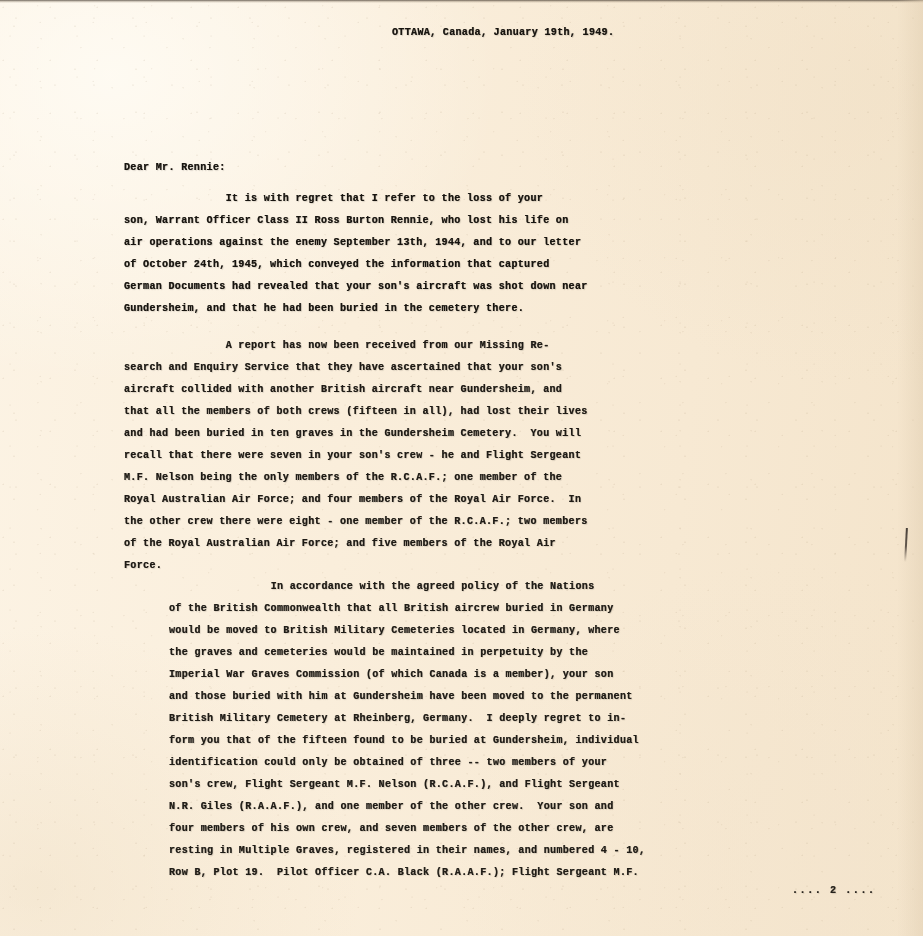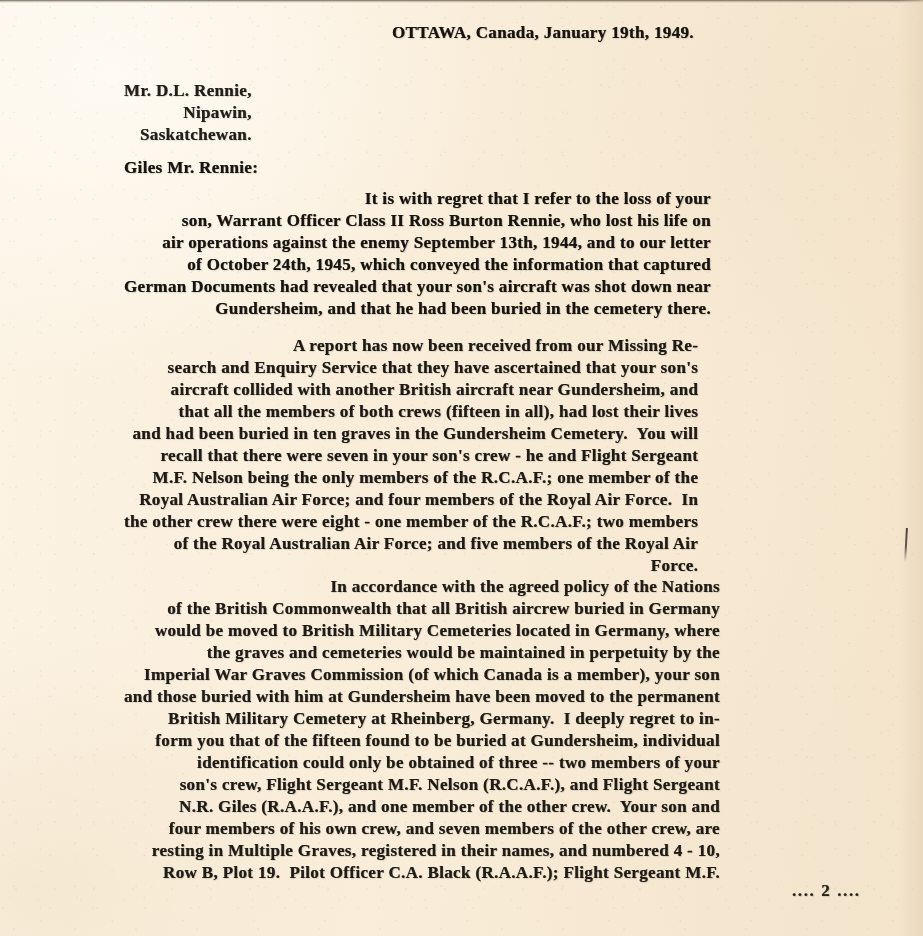--- a/index.html
+++ b/index.html
@@ -71,73 +71,69 @@
     background: linear-gradient(180deg, #2a2420 0%, #4a4038 55%, rgba(120,110,95,0) 100%);
     transform: rotate(3deg);
     pointer-events: none;
     opacity: 0.85;
   }
 
   
   .tw {
     position: absolute;
     white-space: pre;
-    font-family: Liberation Serif, serif;
-    font-size: 17px;
+    font-family: Liberation Mono, monospace;
+    font-size: 10px;
     line-height: 22px;
     letter-spacing: 0.35px;
     font-weight: bold;
     color: #17140f;
     text-shadow:
        0.45px 0 0 rgba(30,26,20,0.40),
       -0.35px 0 0 rgba(30,26,20,0.22),
        0 0.4px 0 rgba(30,26,20,0.28),
        0.9px 0.5px 1.1px rgba(40,34,26,0.16);
-    text-align: right;
   }
 
   .datum      { left: 392px; top: 22px; }
   .addr       { left: 124px; top: 80px; }
   .salutation { left: 124px; top: 157px; }
 
   .body-block { left: 124px; white-space: pre-wrap; }
   #para-1 { top: 188px; }
   #para-2 { top: 335px; }
   #para-3 { top: 576px; }
 
   .folio {
     left: 792px;
     top: 880px;
     letter-spacing: 1.6px;
   }
 
   
   #para-2 { opacity: 0.97; }
-  #para-3 { opacity: 0.96; }
+  #para-3 { opacity: 0.96; margin-left: 45px; }
   .addr   { opacity: 0.95; }
 
   .ink-light { opacity: 0.93; }
 </style>
 </head>
 <body>
 
 <div class="page">
 
   <div class="grain"></div>
   <div class="edge-top"></div>
   <div class="edge-right"></div>
   <div class="artifact"></div>
 
   <div class="tw datum">OTTAWA, Canada, January 19th, 1949.</div>
 
-  <div class="tw addr">Mr. D.L. Rennie,
-Nipawin,
-Saskatchewan.</div>
 
-  <div class="tw salutation">Giles Mr. Rennie:</div>
+  <div class="tw salutation">Dear Mr. Rennie:</div>
 
   <div class="tw body-block" id="para-1">                It is with regret that I refer to the loss of your
 son, Warrant Officer Class II Ross Burton Rennie, who lost his life on
 air operations against the enemy September 13th, 1944, and to our letter
 of October 24th, 1945, which conveyed the information that captured
 German Documents had revealed that your son's aircraft was shot down near
 Gundersheim, and that he had been buried in the cemetery there.</div>
 
   <div class="tw body-block" id="para-2">                A report has now been received from our Missing Re-
 search and Enquiry Service that they have ascertained that your son's

